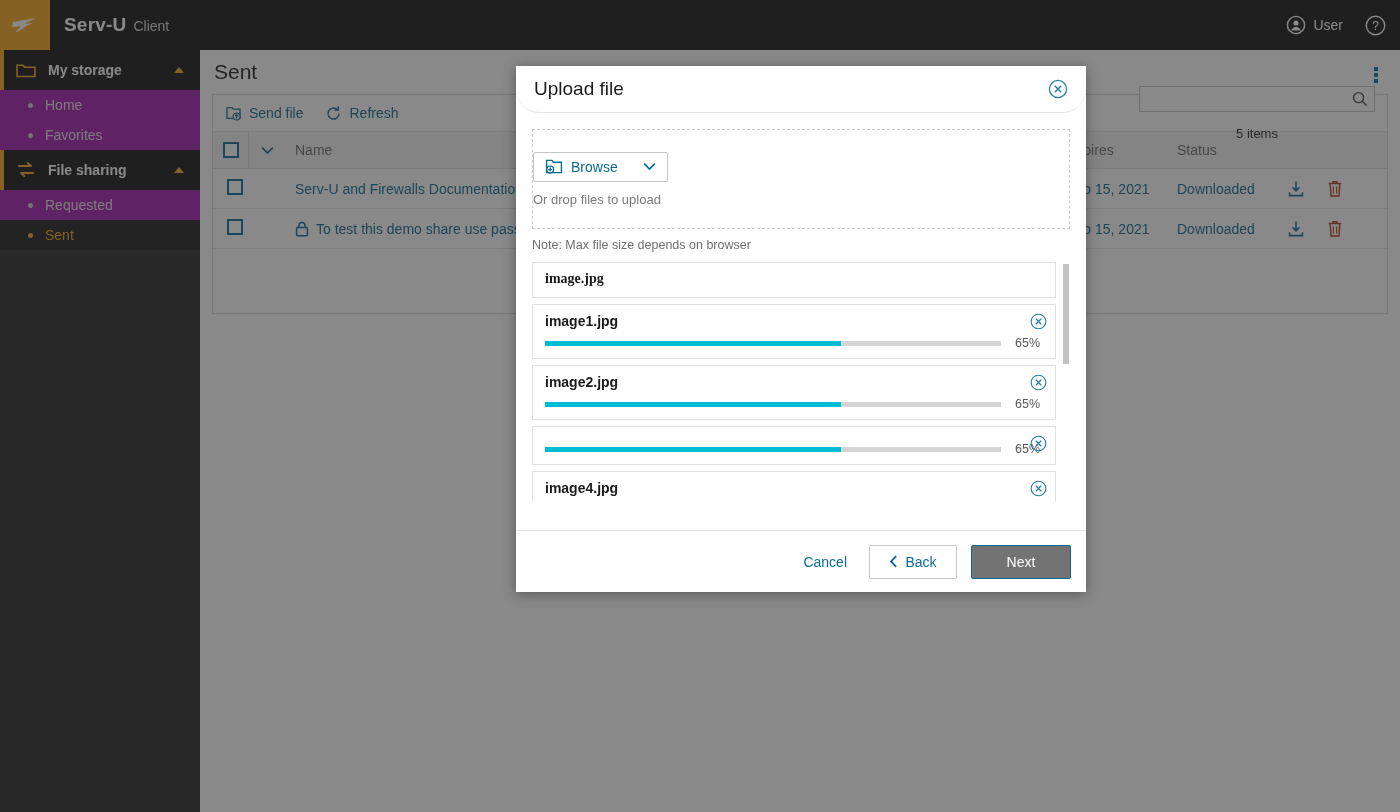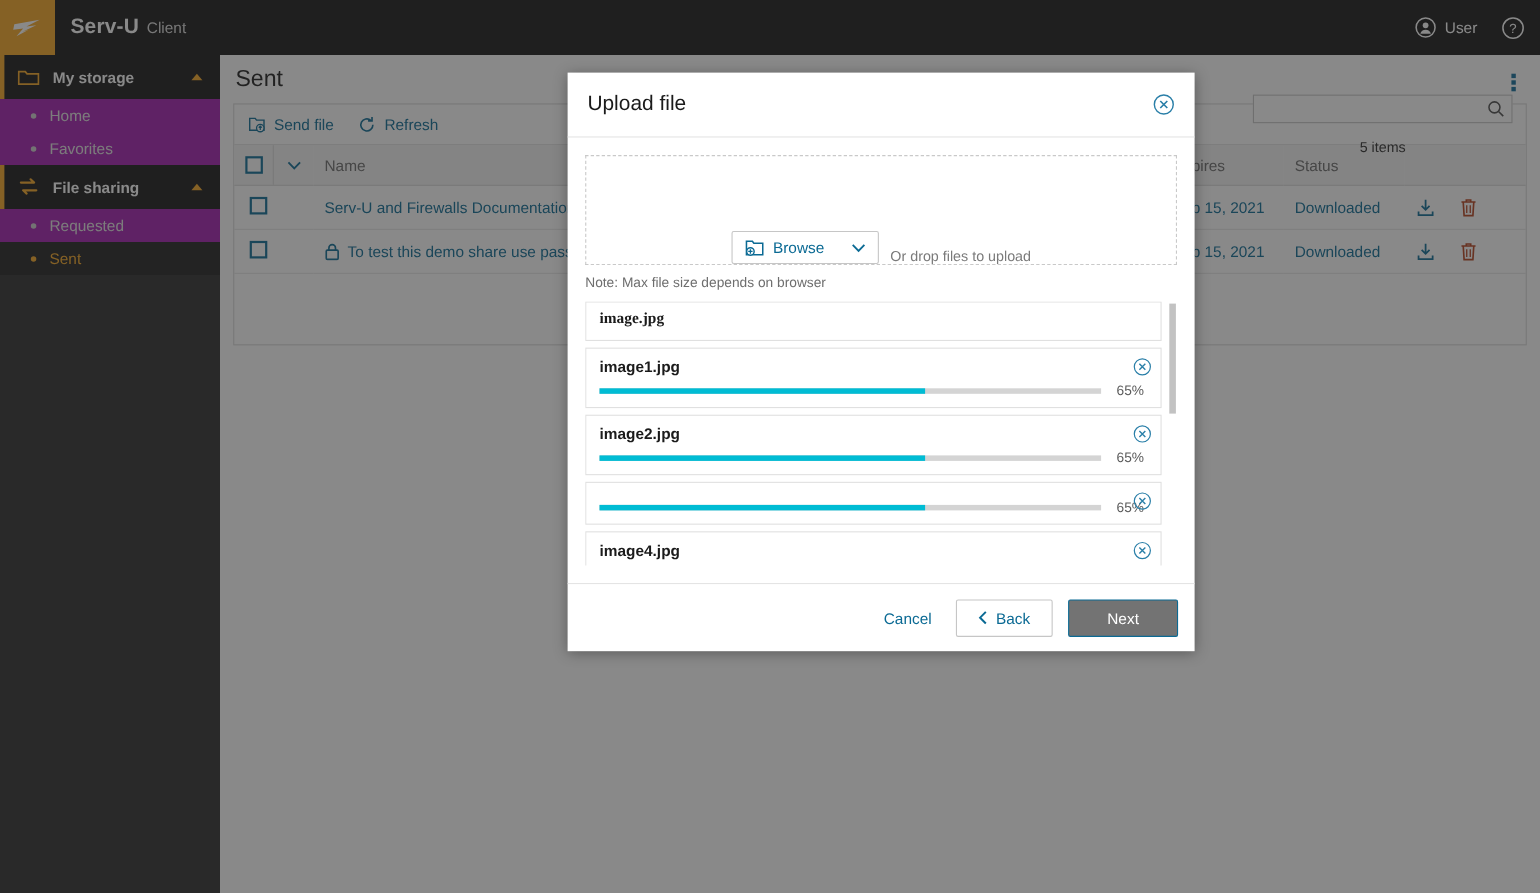--- a/index.html
+++ b/index.html
@@ -127,30 +127,31 @@
   
   .overlay {
     position: absolute; inset: 0; background: rgba(40,40,40,0.55); z-index: 20;
   }
   .modal {
     position: absolute; left: 516px; top: 66px; width: 570px; height: 526px;
     background: #ffffff; z-index: 21; display: flex; flex-direction: column;
     box-shadow: 0 2px 12px rgba(0,0,0,.35);
   }
   .modal-head {
-    height: 59px; border-bottom: 1px solid #e4e4e4; display: flex; align-items: center;
+    height: 47px; border-bottom: 1px solid #e4e4e4; display: flex; align-items: center;
     padding: 0 18px;
+    border-radius: 32px;
   }
   .modal-title { font-size: 19px; color: #1b1b1b; }
   .modal-close { margin-left: auto; cursor: pointer; line-height: 0; }
   .modal-body { flex: 1; padding: 16px; overflow: hidden; }
 
   .dropzone {
-    height: 100px; border: 1px dashed #c9c9c9; display: flex; flex-direction: row;
-    align-items: flex-end; justify-content: center; gap: 10px;
+    height: 100px; border: 1px dashed #c9c9c9; display: flex; flex-direction: column;
+    align-items: flex-start; justify-content: center; gap: 10px;
   }
   .browse-btn {
     height: 30px; border: 1px solid #c6c6c6; background: #fff; border-radius: 2px;
     display: flex; align-items: center; gap: 8px; padding: 0 11px;
     color: #0b6a94; font-size: 14px; cursor: pointer;
   }
   .browse-sep { width: 1px; }
   .drop-hint { font-size: 13px; color: #7a7a7a; }
   .note { margin-top: 9px; font-size: 12.5px; color: #6e6e6e; }
 

